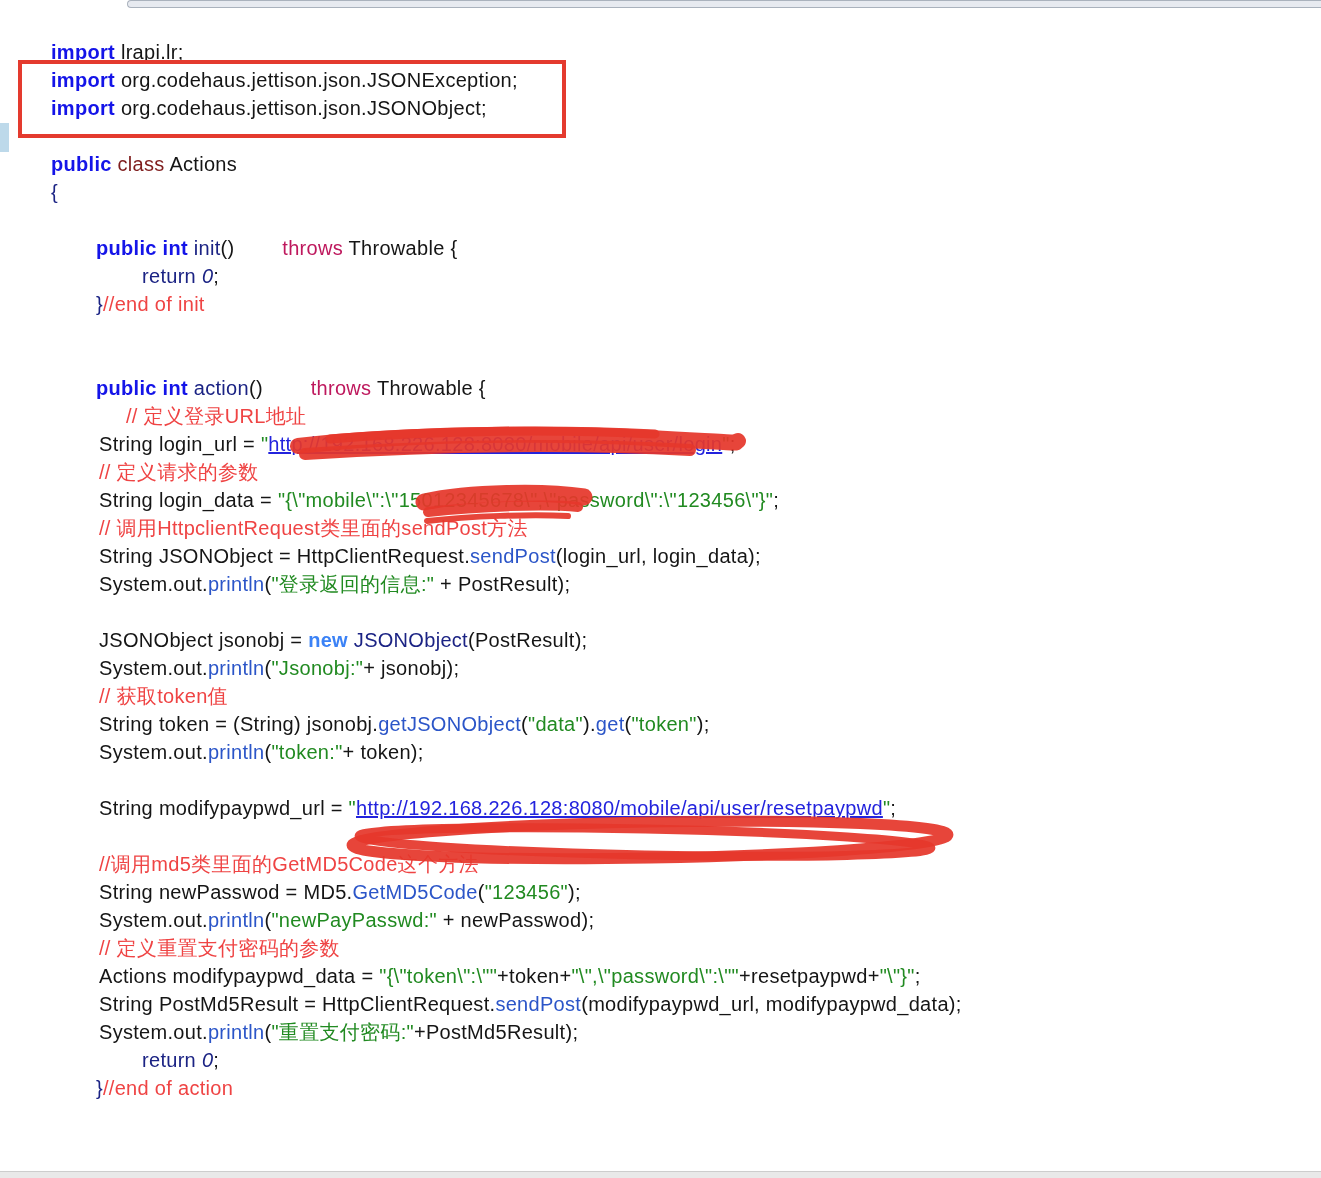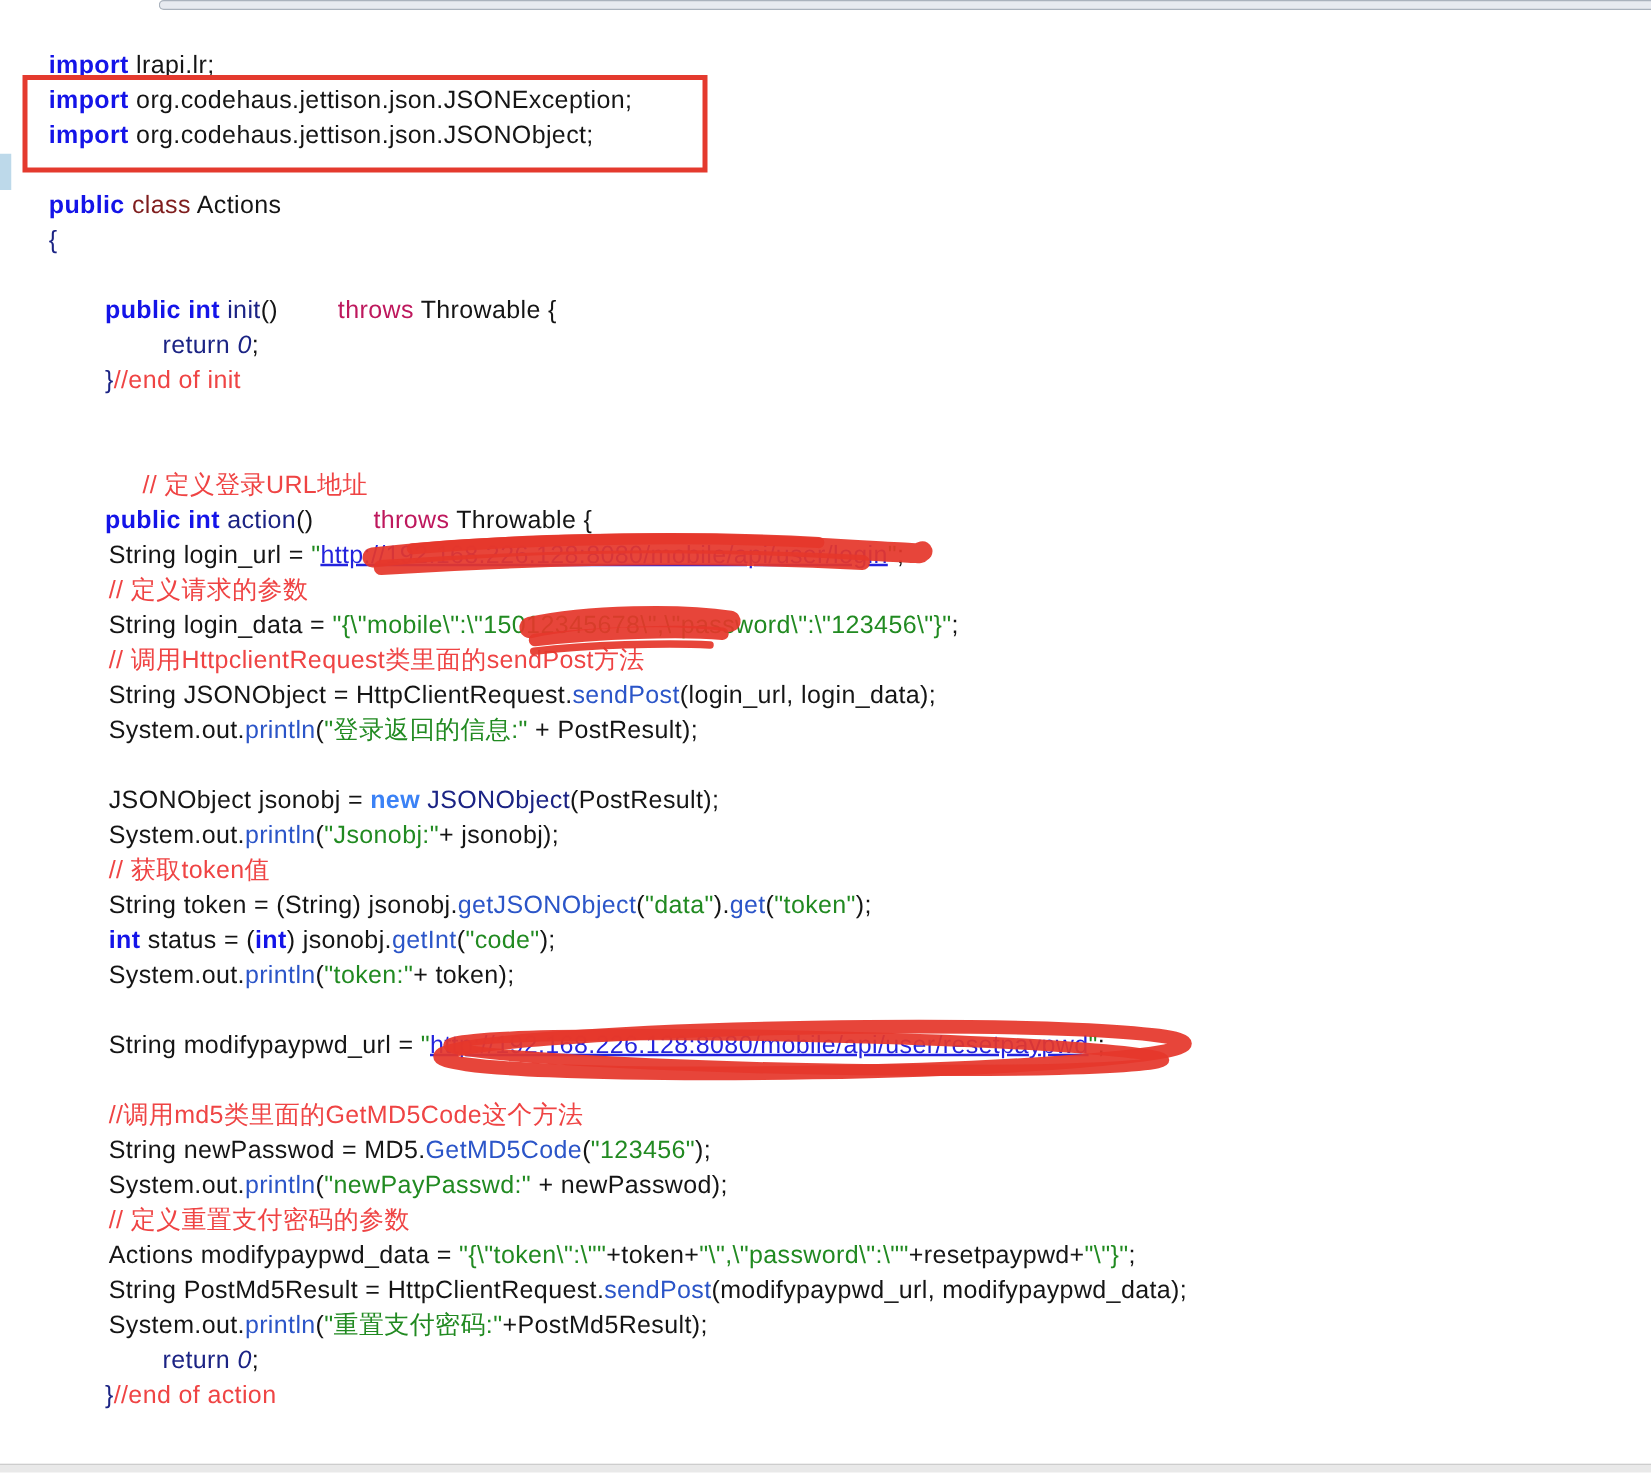--- a/index.html
+++ b/index.html
@@ -16,21 +16,21 @@
   }
   .bottom-bar{
     position:absolute;left:0;right:0;top:1171px;height:7px;
     background:#e9e9e9;border-top:1px solid #cdcdcd;
   }
   .gutter-marker{
     position:absolute;left:0;top:123px;width:9px;height:29px;
     background:#bdd9ea;
   }
   
-  .code{position:absolute;left:4px;top:38px;right:0;}
+  .code{position:absolute;left:16px;top:38px;right:0;}
   .line{height:28px;line-height:28px;font-size:20px;letter-spacing:0.3px;white-space:pre;color:#151515;}
   .ind0{padding-left:35px;}
   .ind1{padding-left:80px;}
   .ind2{padding-left:83px;}
   .ind3{padding-left:110px;}
   .ind4{padding-left:126px;}
   .tk-k{color:#1414e8;font-weight:bold;}
   .tk-c{color:#7f1d1d;}
   .tk-w{color:#3b82f6;font-weight:bold;}
   .tk-m{color:#2b55c8;}
@@ -61,34 +61,33 @@
     <div class="line ind0"><span class="tk-k">import</span><span class="tk-p"> org.codehaus.jettison.json.JSONObject;</span></div>
     <div class="line ind0"></div>
     <div class="line ind0"><span class="tk-k">public </span><span class="tk-c">class</span><span class="tk-p"> Actions</span></div>
     <div class="line ind0"><span class="tk-n">{</span></div>
     <div class="line ind0"></div>
     <div class="line ind1"><span class="tk-k">public int</span><span class="tk-n"> init</span><span class="tk-p">() </span><span class="tk-t">throws</span><span class="tk-p"> Throwable {</span></div>
     <div class="line ind4"><span class="tk-n">return </span><span class="tk-num">0</span><span class="tk-p">;</span></div>
     <div class="line ind1"><span class="tk-n">}</span><span class="tk-g">//end of init</span></div>
     <div class="line ind1"></div>
     <div class="line ind1"></div>
+    <div class="line ind1"><span class="tk-k">public int</span><span class="tk-n"> action</span><span class="tk-p">() </span><span class="tk-t">throws</span><span class="tk-p"> Throwable {</span></div>
     <div class="line ind3"><span class="tk-g">// 定义登录URL地址</span></div>
-    <div class="line ind1"><span class="tk-k">public int</span><span class="tk-n"> action</span><span class="tk-p">() </span><span class="tk-t">throws</span><span class="tk-p"> Throwable {</span></div>
     <div class="line ind2"><span class="tk-p">String login_url = </span><span class="tk-s">"</span><span class="tk-l">http://192.168.226.128:8080/mobile/api/user/login</span><span class="tk-s">"</span><span class="tk-p">;</span></div>
     <div class="line ind2"><span class="tk-g">// 定义请求的参数</span></div>
     <div class="line ind2"><span class="tk-p">String login_data = </span><span class="tk-s">"{\"mobile\":\"15012345678\",\"password\":\"123456\"}"</span><span class="tk-p">;</span></div>
     <div class="line ind2"><span class="tk-g">// 调用HttpclientRequest类里面的sendPost方法</span></div>
     <div class="line ind2"><span class="tk-p">String JSONObject = HttpClientRequest.</span><span class="tk-m">sendPost</span><span class="tk-p">(login_url, login_data);</span></div>
     <div class="line ind2"><span class="tk-p">System.out.</span><span class="tk-m">println</span><span class="tk-p">(</span><span class="tk-s">"登录返回的信息:"</span><span class="tk-p"> + PostResult);</span></div>
     <div class="line ind2"></div>
     <div class="line ind2"><span class="tk-p">JSONObject jsonobj = </span><span class="tk-w">new</span><span class="tk-n"> JSONObject</span><span class="tk-p">(PostResult);</span></div>
     <div class="line ind2"><span class="tk-p">System.out.</span><span class="tk-m">println</span><span class="tk-p">(</span><span class="tk-s">"Jsonobj:"</span><span class="tk-p">+ jsonobj);</span></div>
     <div class="line ind2"><span class="tk-g">// 获取token值</span></div>
     <div class="line ind2"><span class="tk-p">String token = (String) jsonobj.</span><span class="tk-m">getJSONObject</span><span class="tk-p">(</span><span class="tk-s">"data"</span><span class="tk-p">).</span><span class="tk-m">get</span><span class="tk-p">(</span><span class="tk-s">"token"</span><span class="tk-p">);</span></div>
-    <div class="line ind2"><span class="tk-k">int</span><span class="tk-p"> status = (</span><span class="tk-k">int</span><span class="tk-p">) jsonobj.</span><span class="tk-m">getInt</span><span class="tk-p">(</span><span class="tk-s">"code"</span><span class="tk-p">);</span></div>
     <div class="line ind2"><span class="tk-p">System.out.</span><span class="tk-m">println</span><span class="tk-p">(</span><span class="tk-s">"token:"</span><span class="tk-p">+ token);</span></div>
     <div class="line ind2"></div>
     <div class="line ind2"><span class="tk-p">String modifypaypwd_url = </span><span class="tk-s">"</span><span class="tk-l">http://192.168.226.128:8080/mobile/api/user/resetpaypwd</span><span class="tk-s">"</span><span class="tk-p">;</span></div>
     <div class="line ind2"></div>
     <div class="line ind2"><span class="tk-g">//调用md5类里面的GetMD5Code这个方法</span></div>
     <div class="line ind2"><span class="tk-p">String newPasswod = MD5.</span><span class="tk-m">GetMD5Code</span><span class="tk-p">(</span><span class="tk-s">"123456"</span><span class="tk-p">);</span></div>
     <div class="line ind2"><span class="tk-p">System.out.</span><span class="tk-m">println</span><span class="tk-p">(</span><span class="tk-s">"newPayPasswd:"</span><span class="tk-p"> + newPasswod);</span></div>
     <div class="line ind2"><span class="tk-g">// 定义重置支付密码的参数</span></div>
     <div class="line ind2"><span class="tk-p">Actions modifypaypwd_data = </span><span class="tk-s">"{\"token\":\""</span><span class="tk-p">+token+</span><span class="tk-s">"\",\"password\":\""</span><span class="tk-p">+resetpaypwd+</span><span class="tk-s">"\"}"</span><span class="tk-p">;</span></div>
     <div class="line ind2"><span class="tk-p">String PostMd5Result = HttpClientRequest.</span><span class="tk-m">sendPost</span><span class="tk-p">(modifypaypwd_url, modifypaypwd_data);</span></div>

